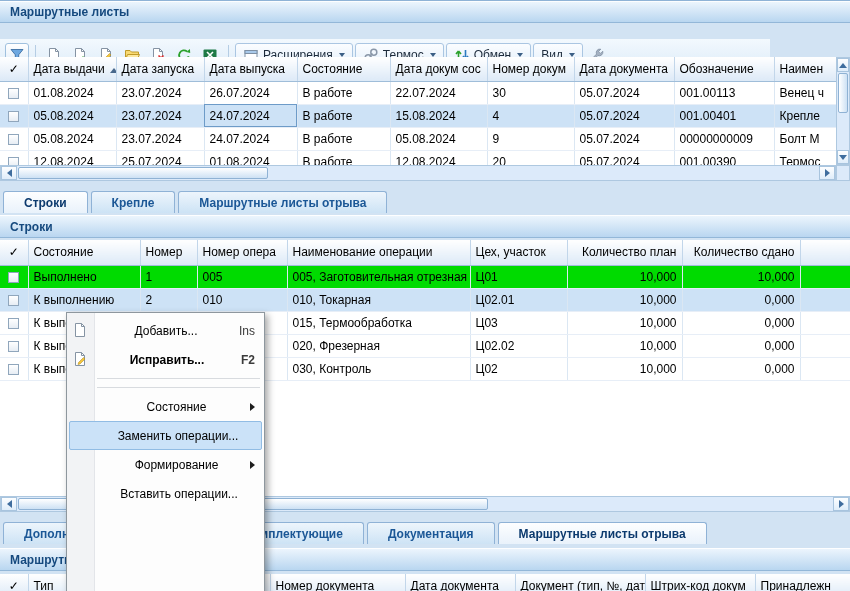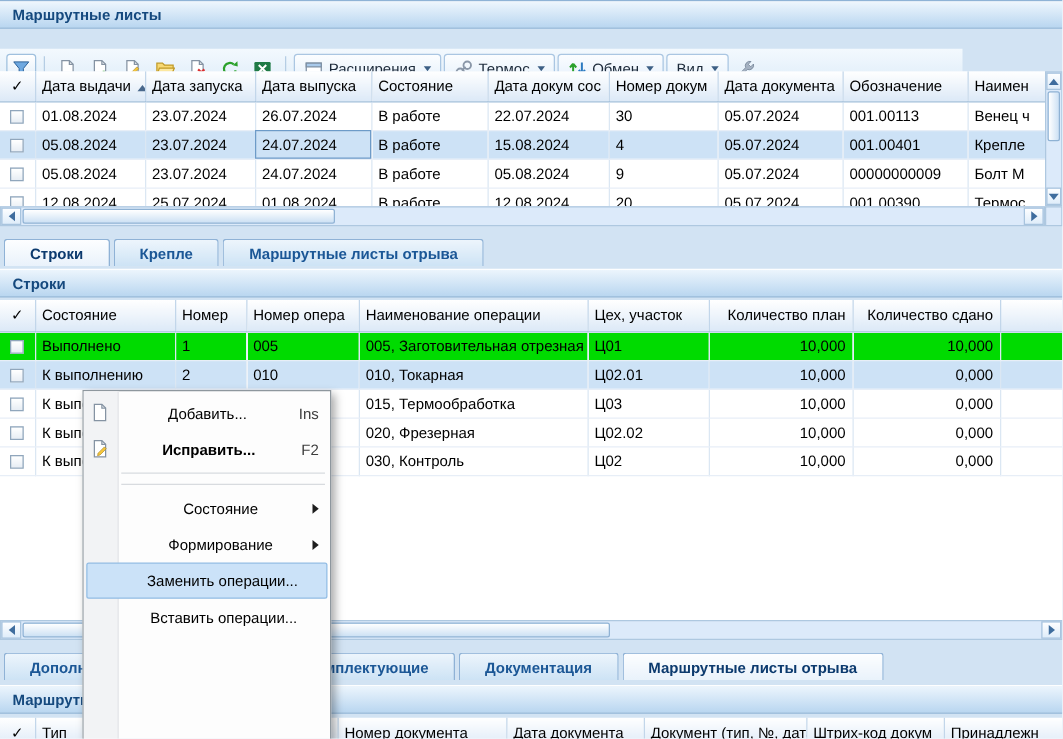--- a/index.html
+++ b/index.html
@@ -472,33 +472,33 @@
     </div>
     <div class="menu-item bold">
       <span class="mi-icon">
           <svg class="ic" viewBox="0 0 16 16">
             <path d="M3.5 1.5h6l3 3v10h-9z" fill="#fff" stroke="#8593a3"></path>
             <path d="M9.5 1.5v3h3" fill="none" stroke="#8593a3"></path>
             <path d="M6 13.5l2-.5 5-5-1.5-1.5-5 5z" fill="#f5c63a" stroke="#a8821e" stroke-width=".5"></path>
           </svg>
         </span>
       <span class="mi-label">Исправить...</span>
-      <span class="mi-key" style="font-weight:normal">F2</span>
+      <span class="mi-key" style="font-weight:bold">F2</span>
     </div>
     <div class="menu-sep"></div>
     <div class="menu-sep"></div>
     <div class="menu-item">
       <span class="mi-label">Состояние</span>
       <span class="sub-tri"></span>
     </div>
+    <div class="menu-item highlight">
+      <span class="mi-label">Заменить операции...</span>
+    </div>
     <div class="menu-item">
       <span class="mi-label">Формирование</span>
       <span class="sub-tri"></span>
     </div>
-    <div class="menu-item highlight">
-      <span class="mi-label">Заменить операции...</span>
-    </div>
     <div class="menu-item">
       <span class="mi-label">Вставить операции...</span>
     </div>
   </div>
 
 </div>
 
 </body></html>

